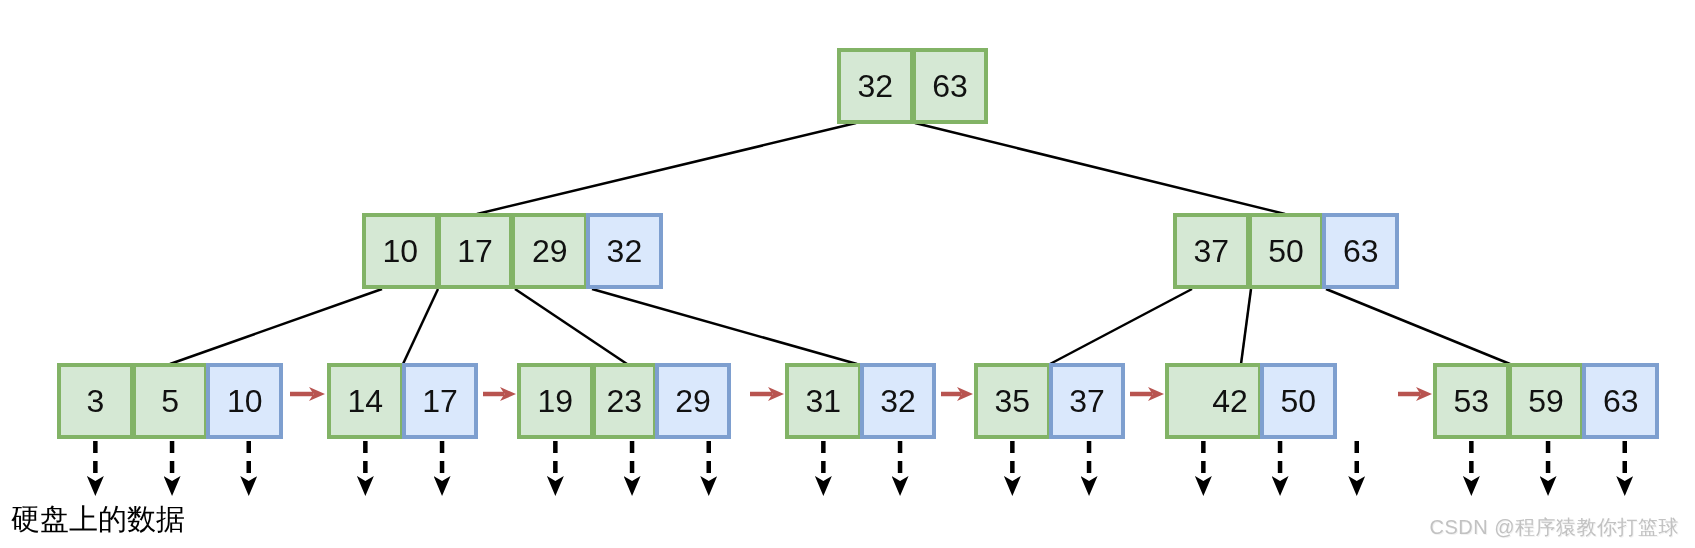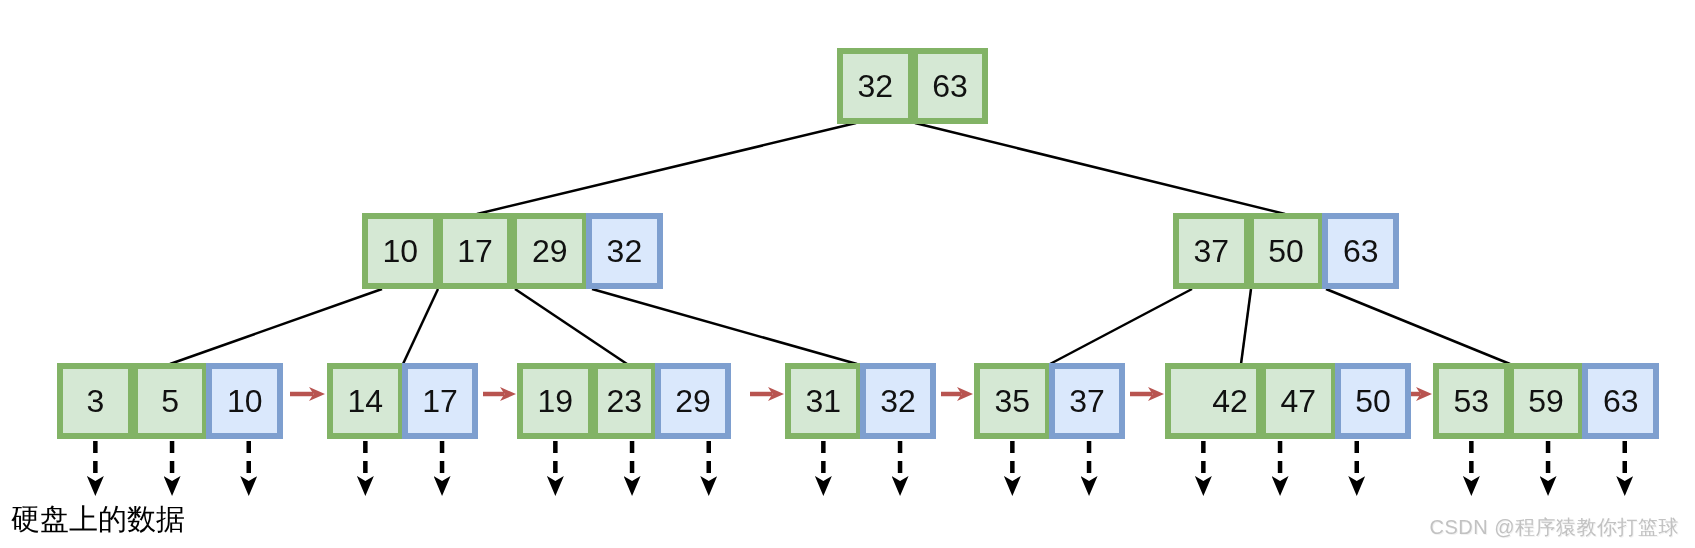--- a/index.html
+++ b/index.html
@@ -28,21 +28,21 @@
     flex-direction: row;
   }
   .cell {
     box-sizing: border-box;
     height: 76px;
     display: flex;
     align-items: center;
     justify-content: center;
     font-size: 32px;
     color: #111111;
-    border: 6px solid #c2410c;
+    border: 4px solid #c2410c;
     background: #d5e8d4;
   }
   .cell + .cell { margin-left: -2px; }
   .cell.blue {
     background: #dae8fc;
     border-color: #7e9fcf;
     z-index: 1;
   }
   .cell.green {
     background: #d5e8d4;
@@ -155,21 +155,20 @@
       <div class="node" style="left: 785px; top: 363px;">
         <div class="cell green" style="width: 76.7px;">31</div>
         <div class="cell blue" style="width: 76.7px;">32</div>
       </div>
       <div class="node" style="left: 974px; top: 363px;">
         <div class="cell green" style="width: 76.7px;">35</div>
         <div class="cell blue" style="width: 76.7px;">37</div>
       </div>
       <div class="node" style="left: 1165px; top: 363px;">
         <div class="cell green" style="width: 97px; padding-left: 33px;">42</div>
-        <div class="cell green" style="width: 76.7px;">47</div>
         <div class="cell blue" style="width: 76.7px;">50</div>
       </div>
       <div class="node" style="left: 1433px; top: 363px; text-align: right;">
         <div class="cell green" style="width: 76.7px;">53</div>
         <div class="cell green" style="width: 76.7px;">59</div>
         <div class="cell blue" style="width: 76.7px;">63</div>
       </div>
     </div>
 
   <div id="watermark">CSDN @程序猿教你打篮球</div>

